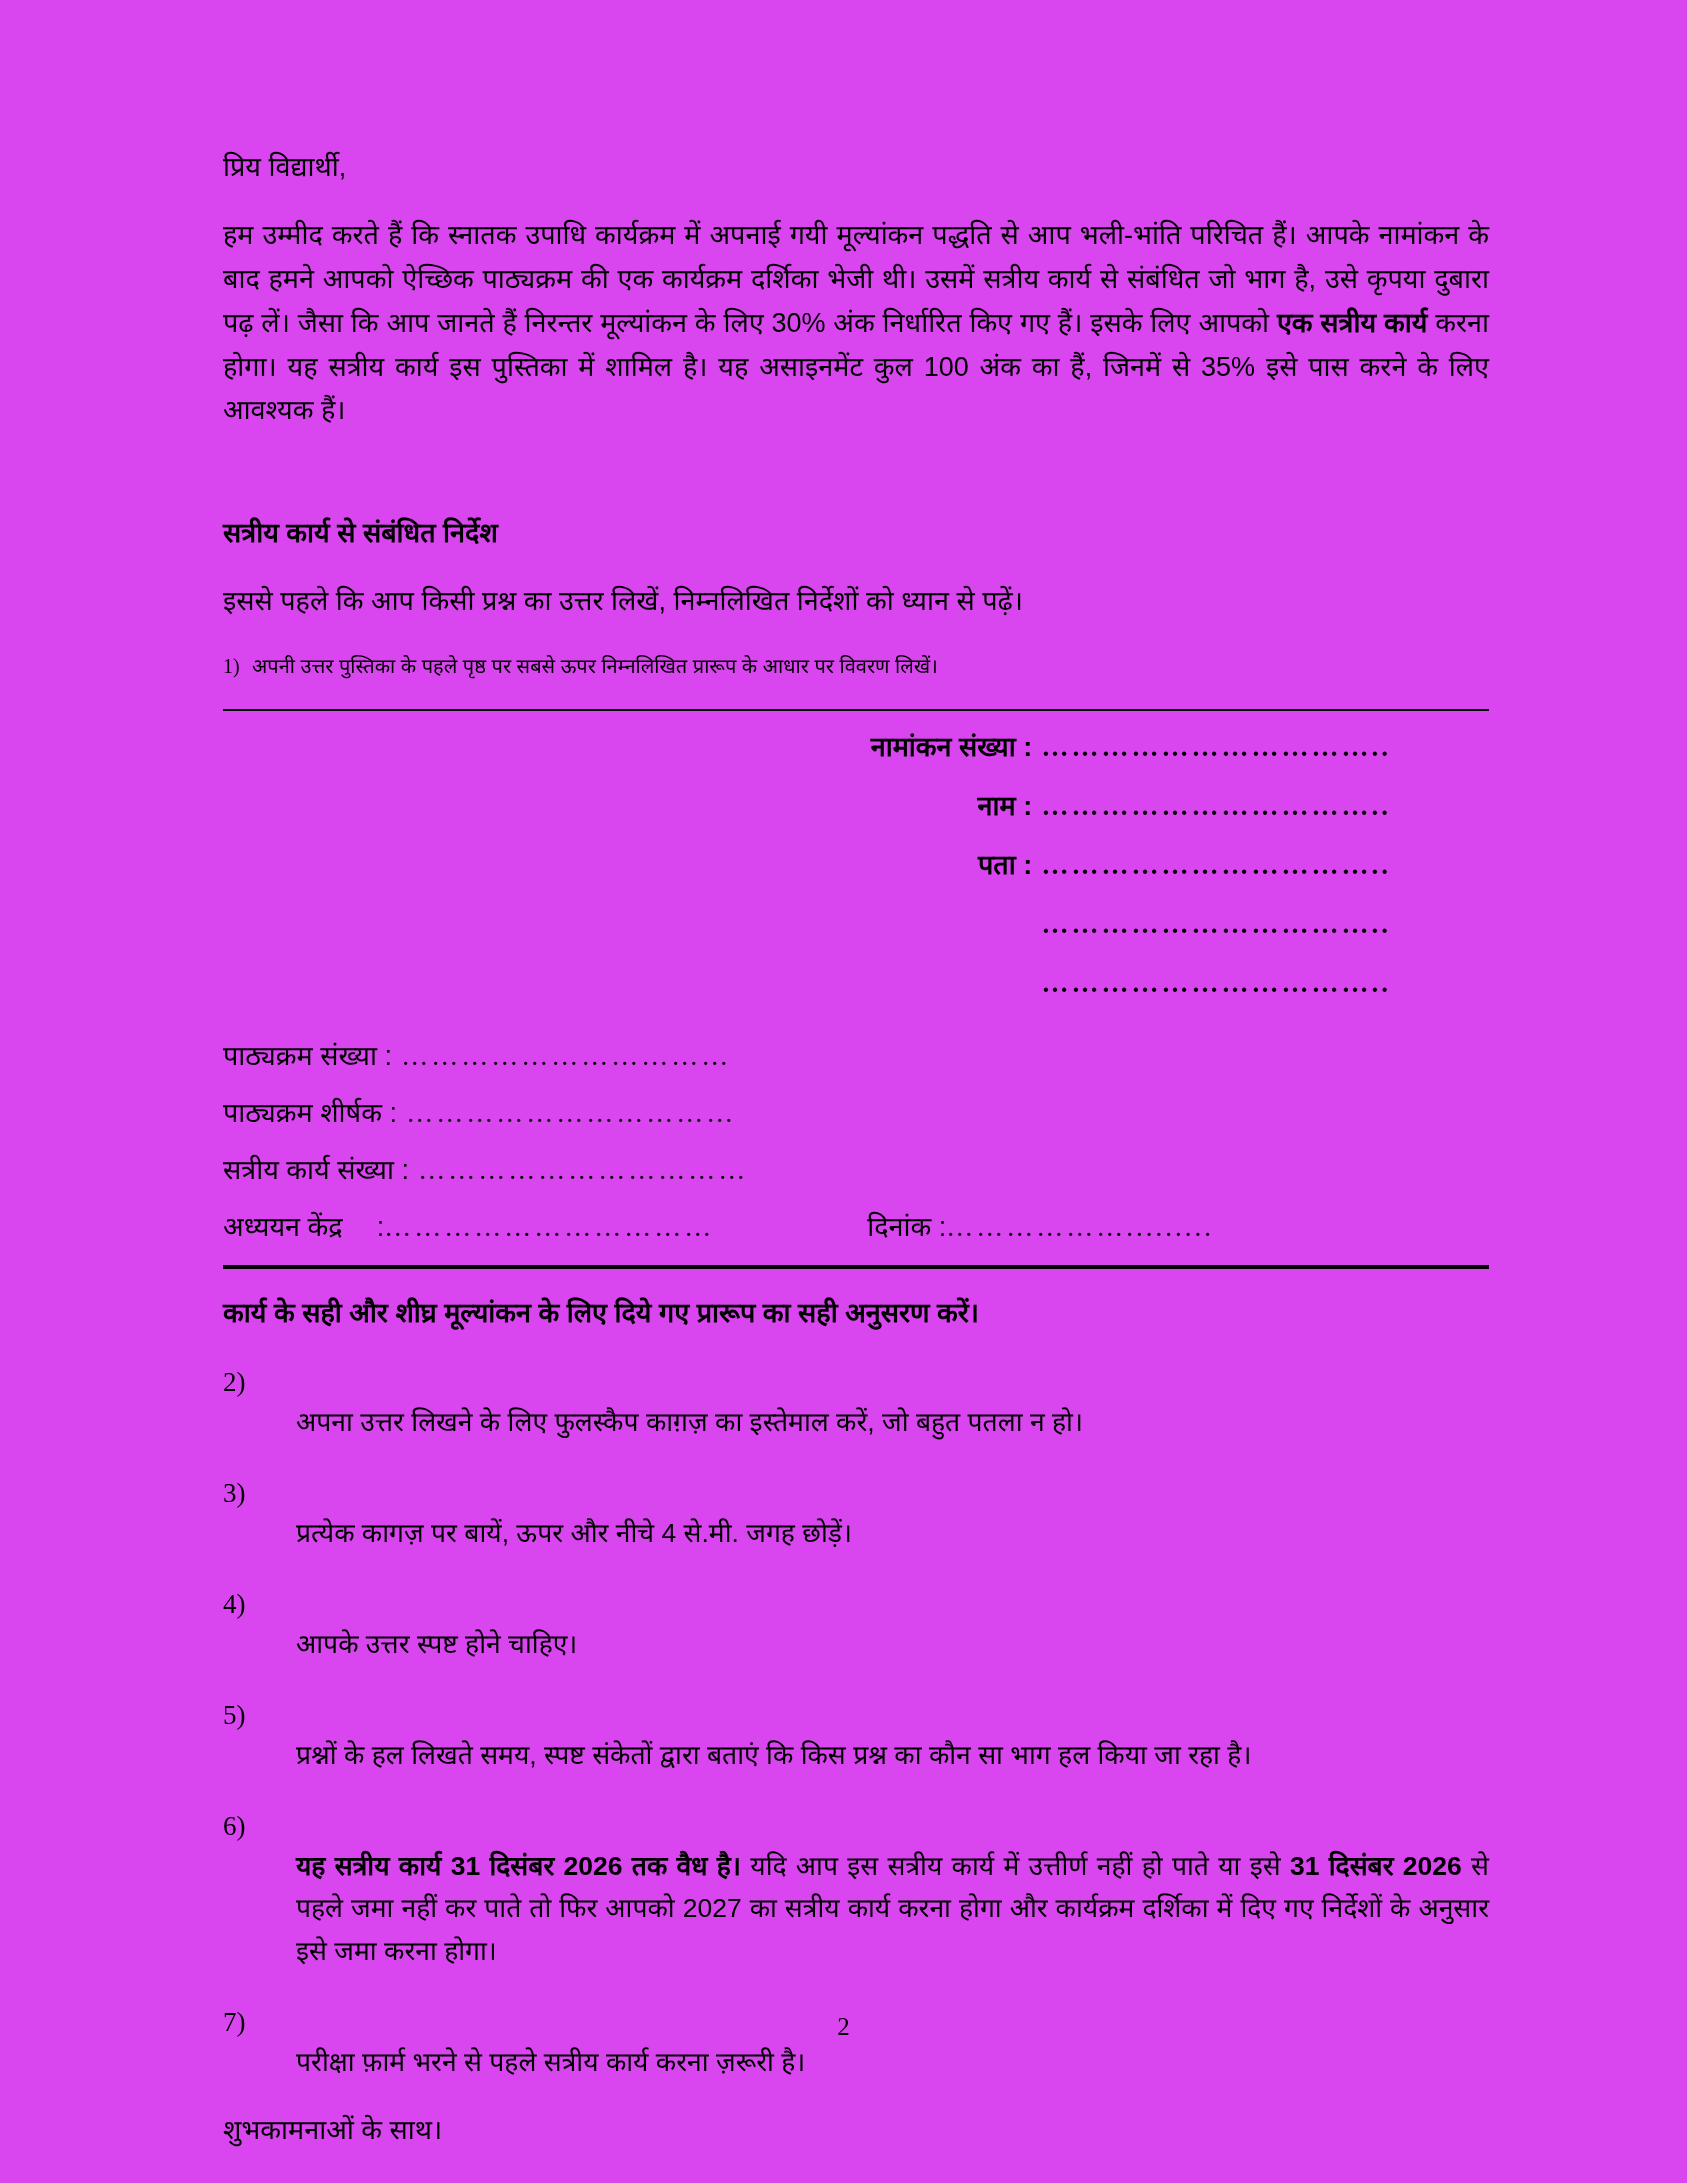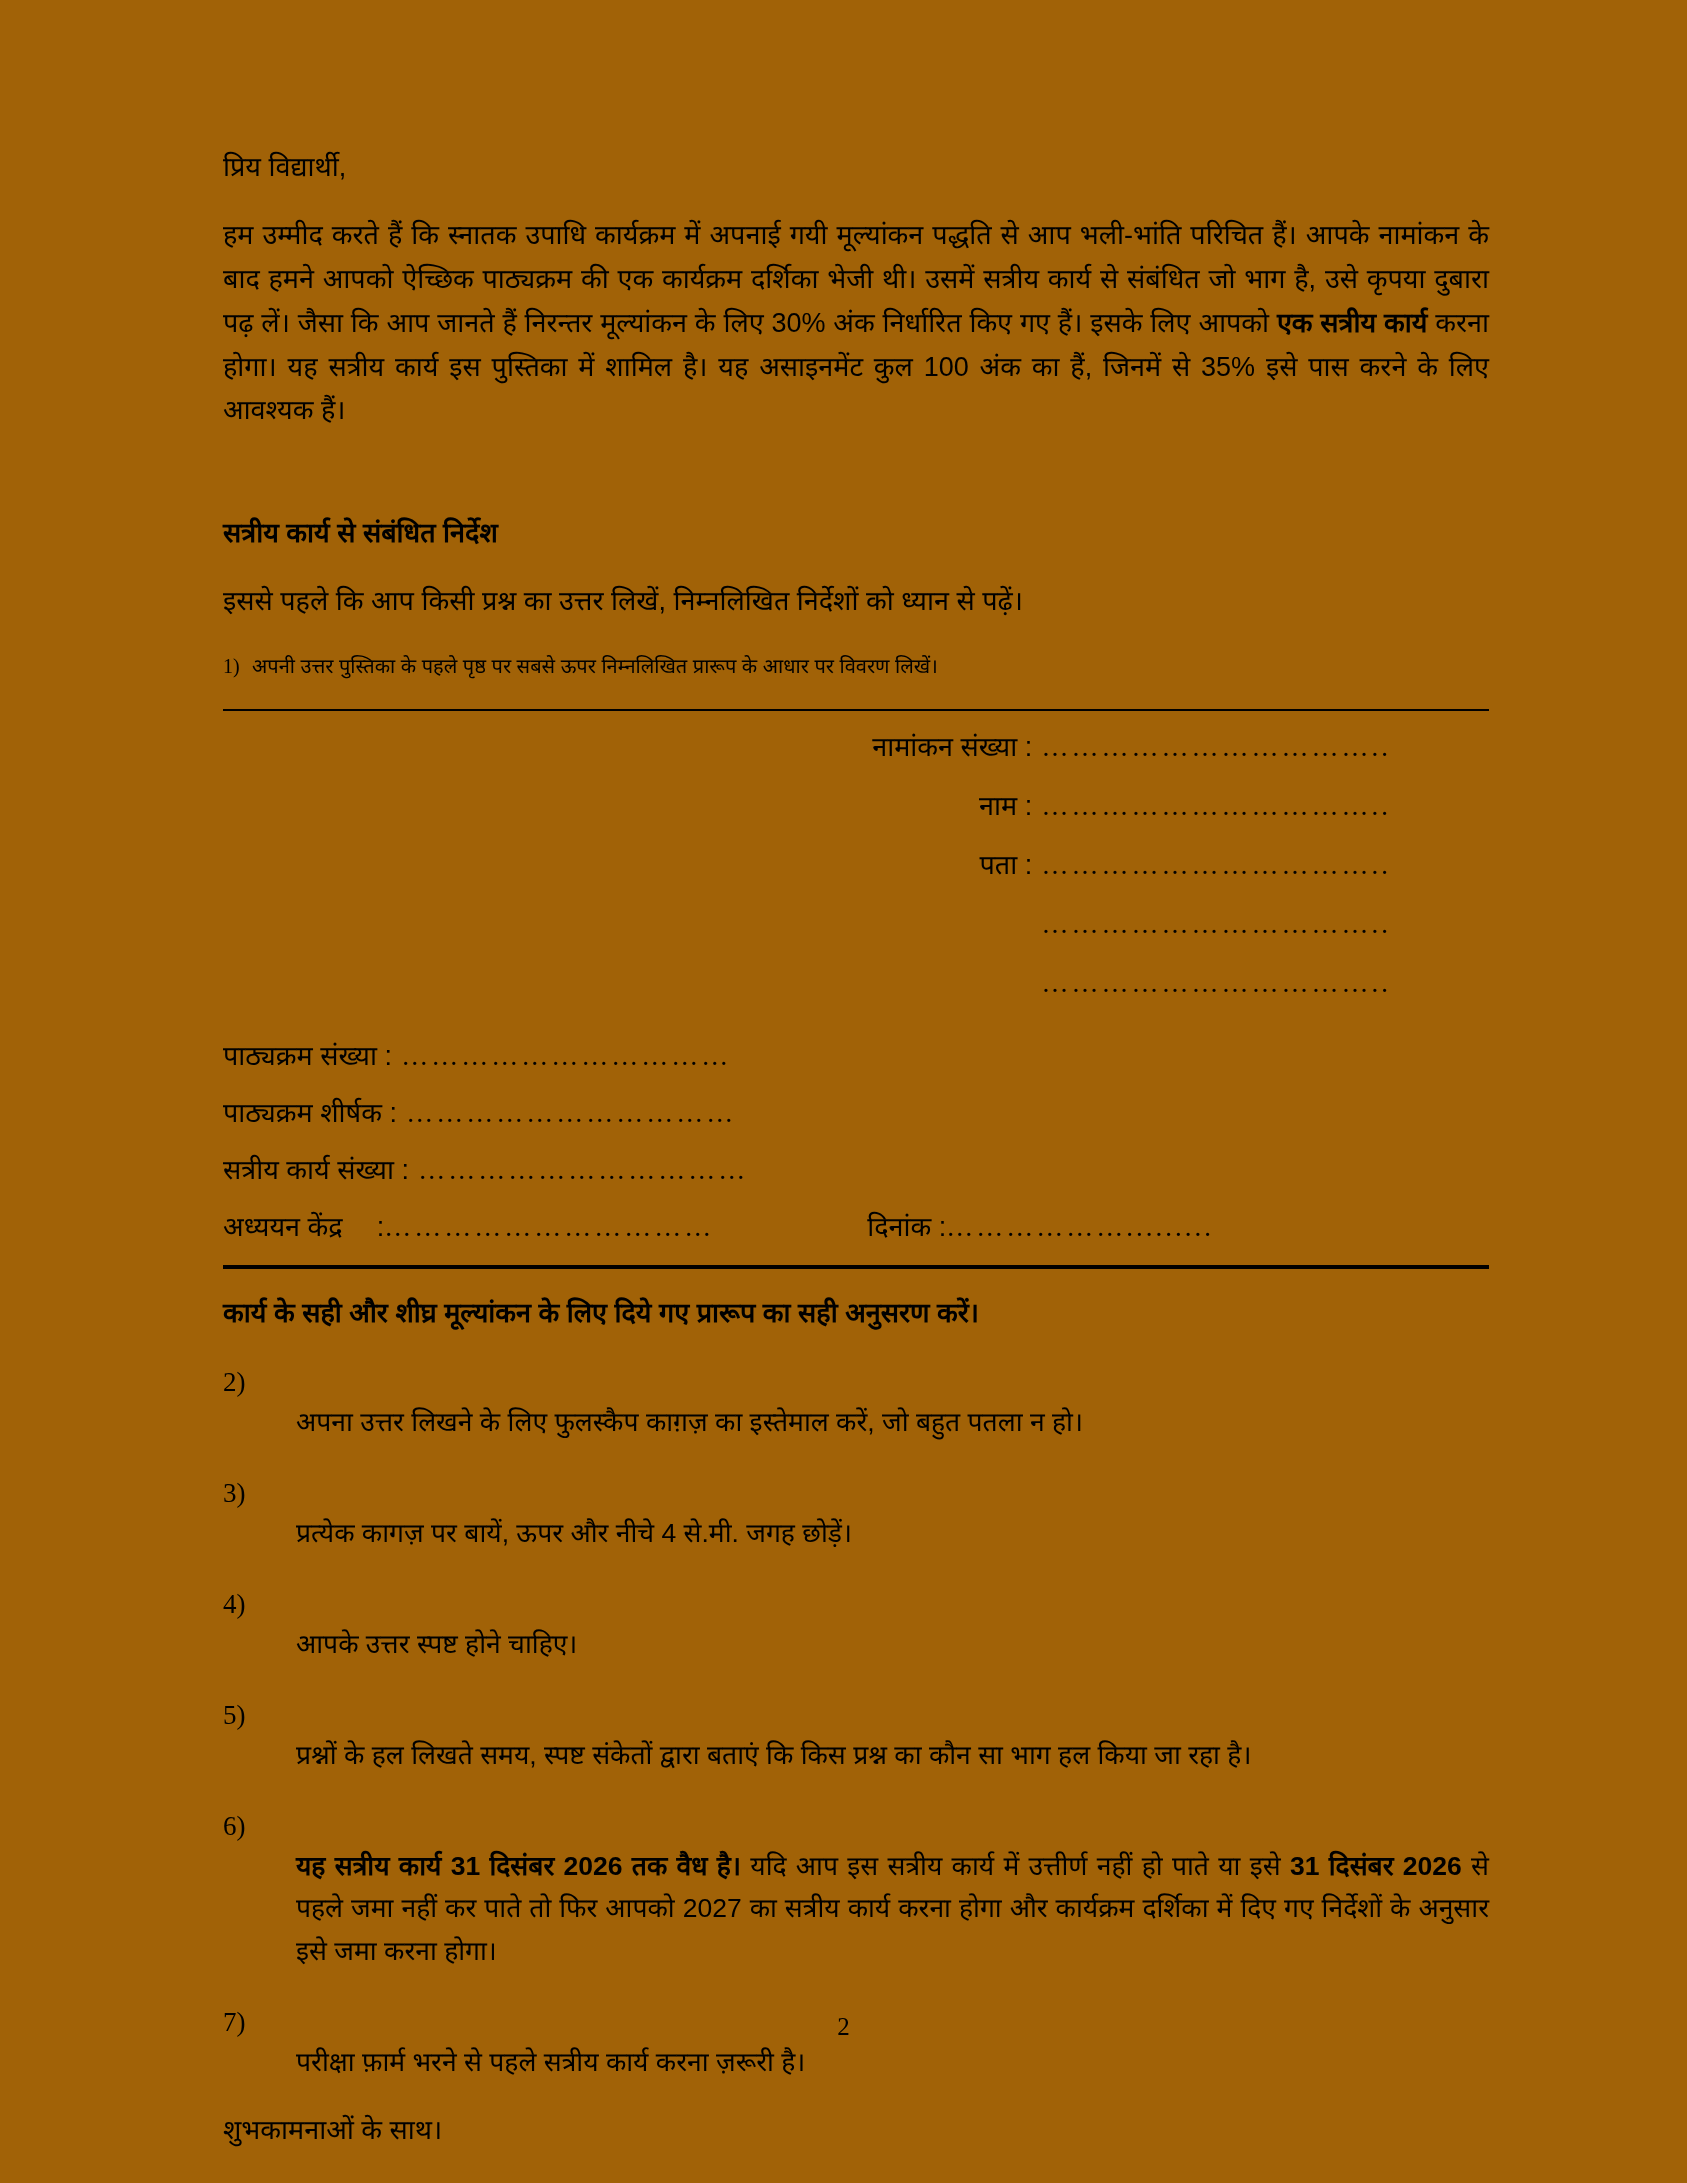--- a/index.html
+++ b/index.html
@@ -15,21 +15,21 @@
     color: #000000;
     -webkit-font-smoothing: antialiased;
   }
 
   .page {
     position: relative;
     width: 1687px;
     height: 2183px;
     box-sizing: border-box;
     padding: 0;
-    background: #a16207;
+    background: #d946ef;
     overflow: hidden;
   }
 
   
   .content {
     position: absolute;
     left: 223px;
     top: 149px;
     width: 1266px;
   }
@@ -107,20 +107,21 @@
     padding-right: 98px;
   }
   .field-row-r {
     display: flex;
     justify-content: flex-end;
     align-items: flex-end;
     font-size: 27px;
     line-height: 1.0;
     margin-bottom: 32px;
     white-space: nowrap;
+    font-weight: bold;
   }
   .field-row-r .lbl {
     margin-right: 9.3px;
   }
   .dots {
     font-family: "Liberation Serif", "DejaVu Serif", serif;
     letter-spacing: 3px;
     font-size: 27px;
   }
 

